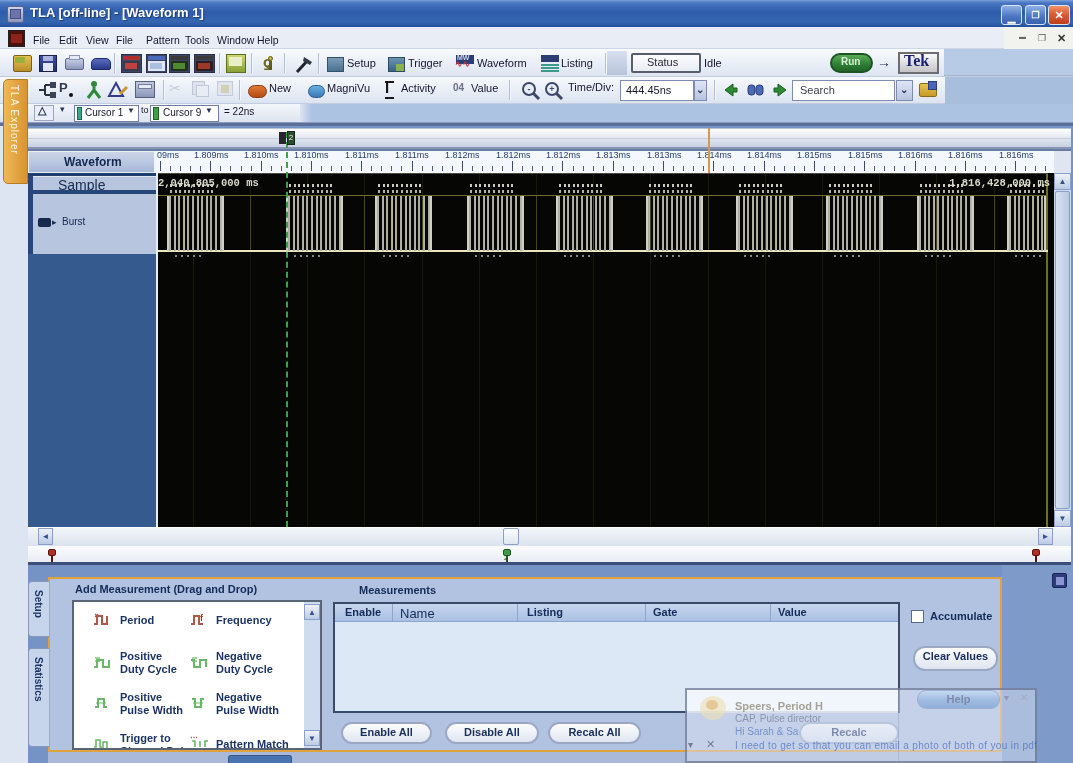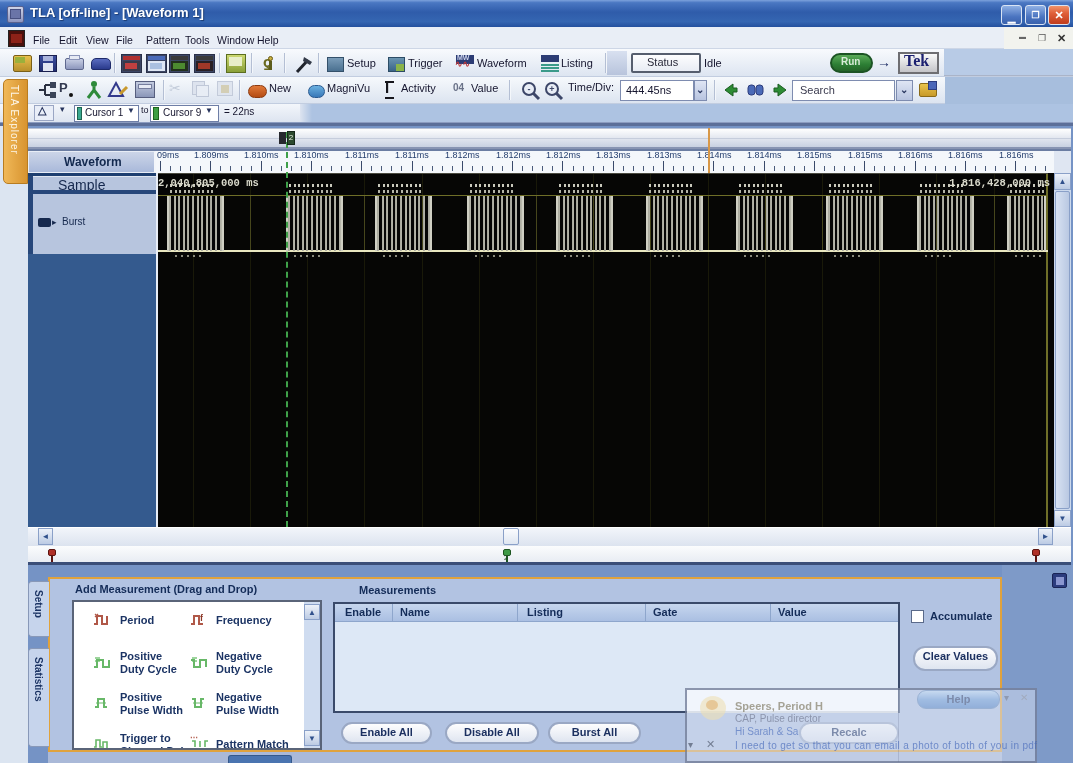--- a/index.html
+++ b/index.html
@@ -465,35 +465,35 @@
     <text x="0" y="7" font-size="8" fill="#b05848" font-weight="bold">⋯</text>
     <path d="M2 8 H5 V14 M10 8 V14 M18 8 H15 V14" stroke="#68b868" stroke-width="1.6" fill="none"></path>
   </svg>
 <div style="position:absolute;left:216px;top:738px;white-space:nowrap;font-size:11px;font-weight:bold;color:#1c3464;">Pattern Match</div>
 <div class="" style="left:72px;top:748px;width:250px;height:2px;background:#5a6478;z-index:2;"></div>
 <div class="" style="left:48px;top:750px;width:954px;height:2px;background:#e0a23c;z-index:3;"></div>
 <div class="" style="left:48px;top:752px;width:954px;height:11px;background:#aab9d8;z-index:3;"></div>
 <div class="" style="left:333px;top:602px;width:567px;height:111px;background:#dde8f6;border:2px solid #3a4a6a;"></div>
 <div class="" style="left:335px;top:604px;width:563px;height:17px;background:linear-gradient(#c6d6ee,#aabfe2);"></div>
 <div style="position:absolute;left:345px;top:606px;white-space:nowrap;font-size:11px;font-weight:bold;color:#142c58;">Enable</div>
-<div style="position:absolute;left:400px;top:606px;white-space:nowrap;font-size:11px;font-weight:bold;color:#142c58;">Name</div>
+<div style="position:absolute;left:400px;top:606px;white-space:nowrap;font-size:13px;font-weight:normal;color:#142c58;">Name</div>
 <div style="position:absolute;left:527px;top:606px;white-space:nowrap;font-size:11px;font-weight:bold;color:#142c58;">Listing</div>
 <div style="position:absolute;left:653px;top:606px;white-space:nowrap;font-size:11px;font-weight:bold;color:#142c58;">Gate</div>
 <div style="position:absolute;left:778px;top:606px;white-space:nowrap;font-size:11px;font-weight:bold;color:#142c58;">Value</div>
 <div class="" style="left:392px;top:604px;width:1px;height:17px;background:#8ea6cc;"></div>
 <div class="" style="left:517px;top:604px;width:1px;height:17px;background:#8ea6cc;"></div>
 <div class="" style="left:645px;top:604px;width:1px;height:17px;background:#8ea6cc;"></div>
 <div class="" style="left:770px;top:604px;width:1px;height:17px;background:#8ea6cc;"></div>
 <div class="" style="left:335px;top:621px;width:563px;height:1px;background:#8ea6cc;"></div>
 <div class="" style="left:341px;top:722px;width:91px;height:22px;background:linear-gradient(#fdfdfe,#dfe5f0);border:2px solid #9aa8c4;border-radius:11px;"></div>
 <div style="left:341px;top:726px;width:91px;text-align:center;font-size:11px;font-weight:bold;color:#1c3060;">Enable All</div>
 <div class="" style="left:445px;top:722px;width:94px;height:22px;background:linear-gradient(#fdfdfe,#dfe5f0);border:2px solid #9aa8c4;border-radius:11px;"></div>
 <div style="left:445px;top:726px;width:94px;text-align:center;font-size:11px;font-weight:bold;color:#1c3060;">Disable All</div>
 <div class="" style="left:548px;top:722px;width:93px;height:22px;background:linear-gradient(#fdfdfe,#dfe5f0);border:2px solid #9aa8c4;border-radius:11px;"></div>
-<div style="left:548px;top:726px;width:93px;text-align:center;font-size:11px;font-weight:bold;color:#1c3060;">Burst All</div>
+<div style="left:548px;top:726px;width:93px;text-align:center;font-size:11px;font-weight:bold;color:#1c3060;">Recalc All</div>
 <div class="" style="left:799px;top:722px;width:100px;height:22px;background:linear-gradient(#fdfdfe,#dfe5f0);border:2px solid #9aa8c4;border-radius:11px;"></div>
 <div style="left:799px;top:726px;width:100px;text-align:center;font-size:11px;font-weight:bold;color:#1c3060;">Recalc</div>
 <div class="" style="left:911px;top:610px;width:13px;height:13px;background:#fff;border:1px solid #5a6a8a;"></div>
 <div style="position:absolute;left:930px;top:610px;white-space:nowrap;font-size:11px;font-weight:bold;color:#142c58;">Accumulate</div>
 <div class="" style="left:913px;top:646px;width:85px;height:25px;background:linear-gradient(#fdfdfe,#dfe5f0);border:2px solid #9aa8c4;border-radius:12px;"></div>
 <div style="left:913px;top:650px;width:85px;text-align:center;font-size:11px;font-weight:bold;color:#1c3060;">Clear Values</div>
 <div class="" style="left:917px;top:690px;width:83px;height:19px;background:linear-gradient(#b8d4f0,#6898d4 50%,#4a7cc0);border:1px solid #5a80b4;border-radius:9px;"></div>
 <div style="left:917px;top:693px;width:83px;text-align:center;font-size:11px;font-weight:bold;color:#1c3060;">Help</div>
 <div style="position:absolute;left:1004px;top:692px;white-space:nowrap;font-size:10px;color:#44506e;">▾</div>
 <div style="position:absolute;left:1020px;top:692px;white-space:nowrap;font-size:10px;color:#6a7288;">✕</div>

